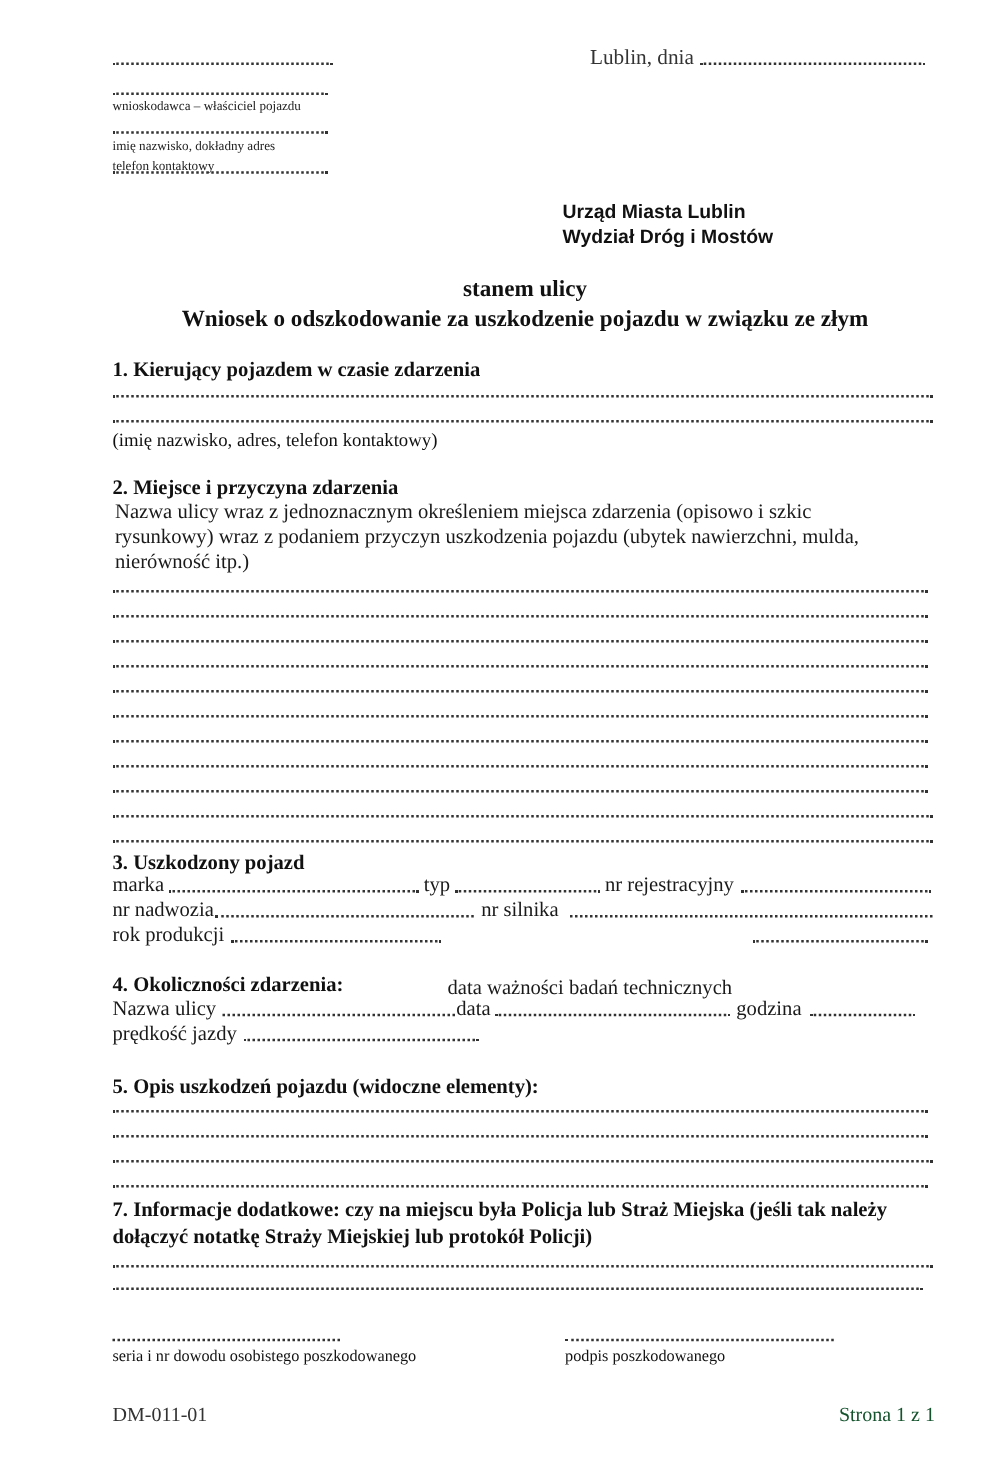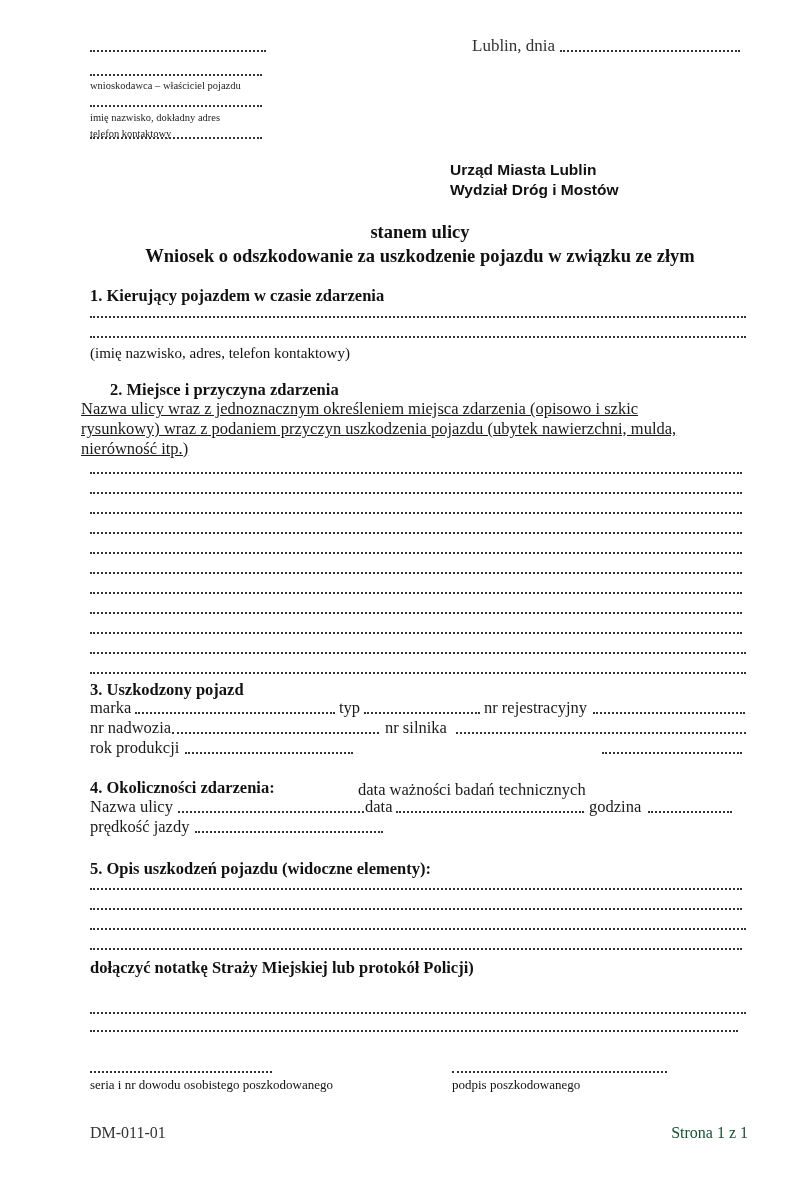--- a/index.html
+++ b/index.html
@@ -40,22 +40,22 @@
 <div class="abs serif title" style="left:80px; top:220px; width:680px;">
   <div>stanem ulicy</div>
   <div>Wniosek o odszkodowanie  za uszkodzenie pojazdu w związku ze złym</div>
 </div>
 
 <div class="abs serif heading" style="left:90px; top:286px;">1. Kierujący pojazdem w czasie zdarzenia</div>
 <div class="dots" style="left:90px; top:316px; width:656px;"></div>
 <div class="dots" style="left:90px; top:336px; width:656px;"></div>
 <div class="abs serif" style="left:90px; top:345px; font-size:15px;">(imię nazwisko, adres, telefon kontaktowy)</div>
 
-<div class="abs serif heading" style="left:90px; top:380px;margin-left:20px;">2. Miejsce i przyczyna zdarzenia</div>
-<div class="abs serif body-text" style="left:81px; top:399px; width:670px;text-decoration:underline;">
+<div class="abs serif heading" style="left:90px; top:380px;">2. Miejsce i przyczyna zdarzenia</div>
+<div class="abs serif body-text" style="left:92px; top:399px; width:670px;">
   <div>Nazwa ulicy wraz z jednoznacznym określeniem miejsca zdarzenia (opisowo i szkic</div>
   <div>rysunkowy) wraz z podaniem przyczyn uszkodzenia pojazdu (ubytek nawierzchni, mulda,</div>
   <div>nierówność itp.)</div>
 </div>
 <div class="dots" style="left:90px; top:472px; width:652px;"></div>
 <div class="dots" style="left:90px; top:492px; width:652px;"></div>
 <div class="dots" style="left:90px; top:512px; width:652px;"></div>
 <div class="dots" style="left:90px; top:532px; width:652px;"></div>
 <div class="dots" style="left:90px; top:552px; width:652px;"></div>
 <div class="dots" style="left:90px; top:572px; width:652px;"></div>
@@ -94,20 +94,21 @@
 <div class="abs serif body-text" style="left:90px; top:817px;">prędkość jazdy</div>
 <div class="dots" style="left:195px; top:831px; width:188px;"></div>
 
 <div class="abs serif heading" style="left:90px; top:859px;">5. Opis uszkodzeń pojazdu (widoczne elementy):</div>
 <div class="dots" style="left:90px; top:888px; width:652px;"></div>
 <div class="dots" style="left:90px; top:908px; width:652px;"></div>
 <div class="dots" style="left:90px; top:928px; width:656px;"></div>
 <div class="dots" style="left:90px; top:948px; width:652px;"></div>
 
 <div class="abs serif heading" style="left:90px; top:957px; line-height:21px; width:670px;">
+  <div>7. Informacje dodatkowe: czy na miejscu była Policja lub Straż Miejska (jeśli tak należy</div>
   <div>dołączyć notatkę Straży Miejskiej lub protokół Policji)</div>
 </div>
 <div class="dots" style="left:90px; top:1012px; width:656px;"></div>
 <div class="dots" style="left:90px; top:1030px; width:648px;"></div>
 
 <div class="dots" style="left:90px; top:1071px; width:182px;"></div>
 <div class="abs serif" style="left:90px; top:1077px; font-size:13px;">seria i nr dowodu osobistego poszkodowanego</div>
 <div class="dots" style="left:452px; top:1071px; width:215px;"></div>
 <div class="abs serif" style="left:452px; top:1077px; font-size:13px;">podpis poszkodowanego</div>
 

